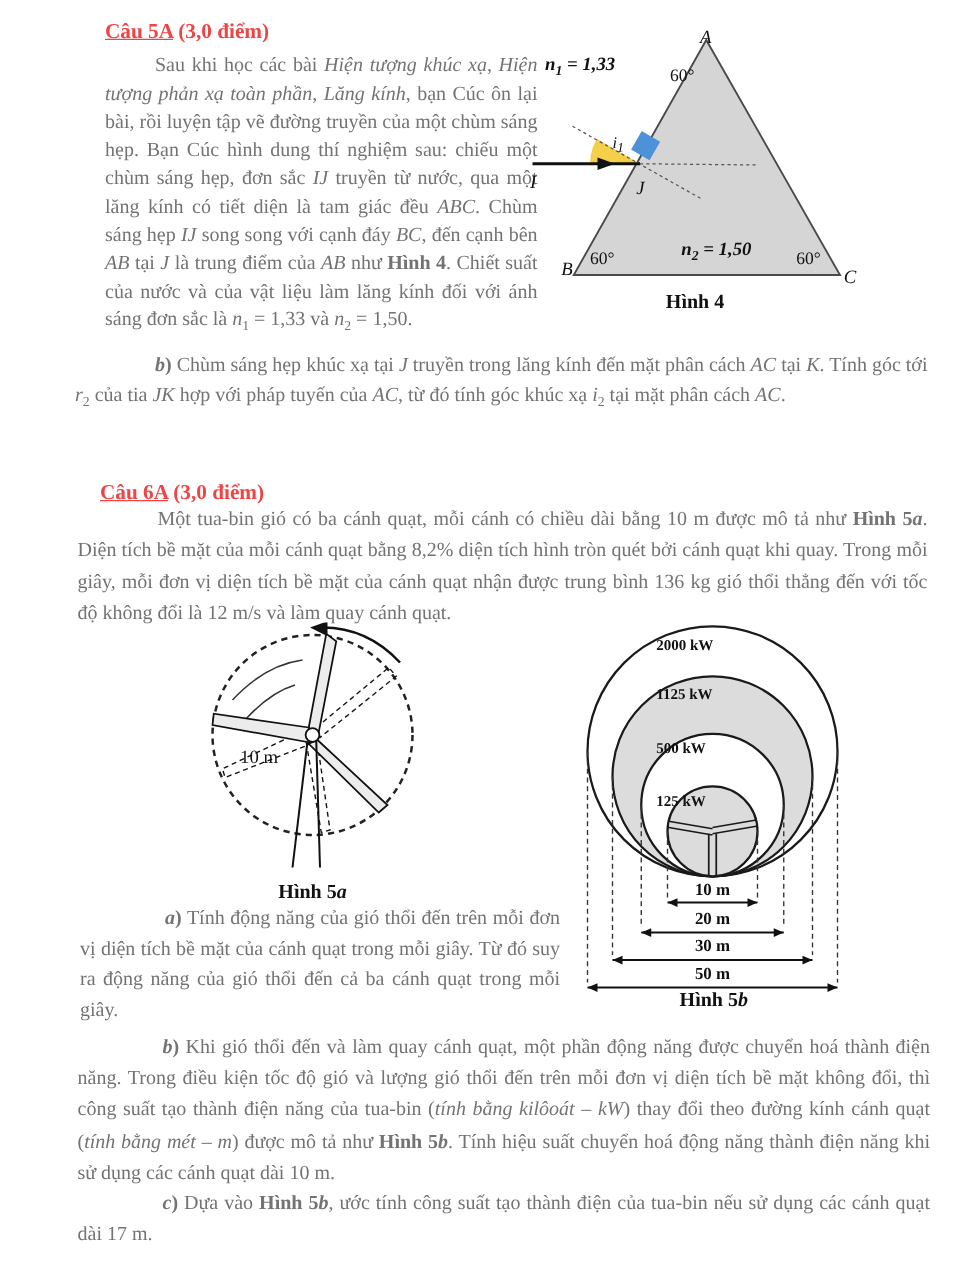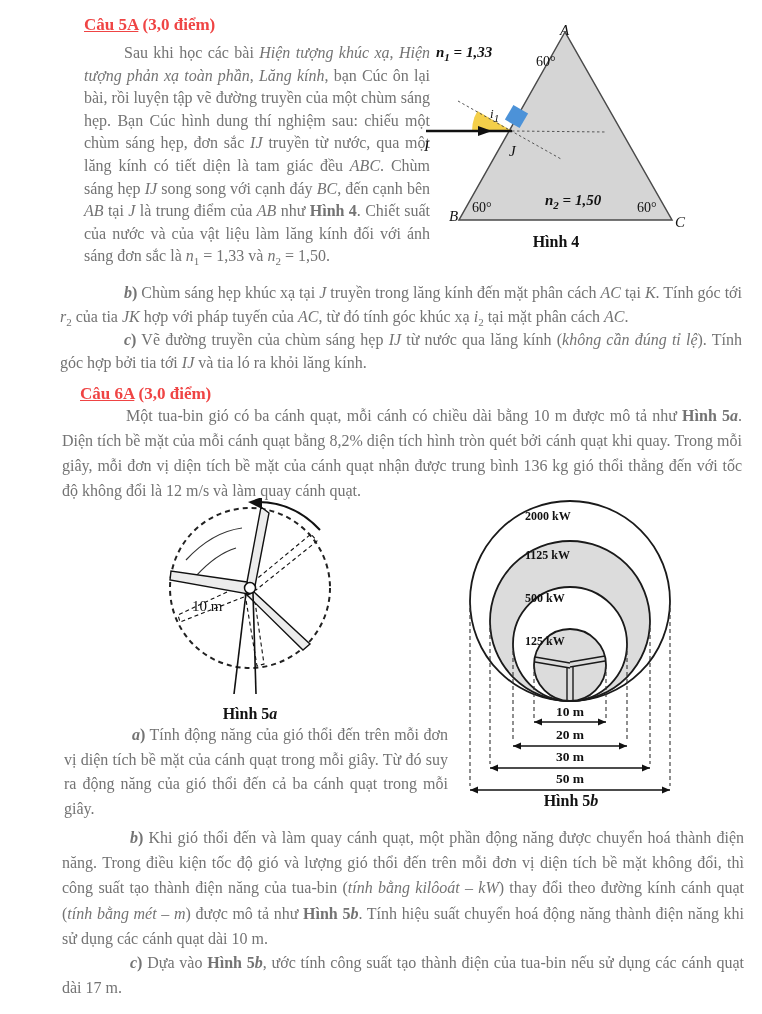--- a/index.html
+++ b/index.html
@@ -54,21 +54,20 @@
     <span class="figlabel it" style="left:85px;top:121px;">J</span>
     <span class="figlabel it" style="left:25px;top:186px;">B</span>
     <span class="figlabel" style="left:48px;top:178px;font-size:14px;">60°</span>
     <span class="figlabel bi" style="left:121px;top:170px;"><i>n</i><sub>2</sub> = 1,50</span>
     <span class="figlabel" style="left:213px;top:178px;font-size:14px;">60°</span>
     <span class="figlabel it" style="left:251px;top:192px;">C</span>
     <span class="cap" style="left:72px;top:211px;width:120px;">Hình 4</span>
   </div>
 
   <div class="par" style="left:60px;top:281px;width:682px;line-height:23.5px;text-indent:64px;"><b><i>b</i>)</b> Chùm sáng hẹp khúc xạ tại <i>J</i> truyền trong lăng kính đến mặt phân cách <i>AC</i> tại <i>K</i>. Tính góc tới <i>r</i><sub>2</sub> của tia <i>JK</i> hợp với pháp tuyến của <i>AC</i>, từ đó tính góc khúc xạ <i>i</i><sub>2</sub> tại mặt phân cách <i>AC</i>.</div>
-  <div class="par" style="left:60px;top:328px;width:682px;text-indent:64px;"><b><i>c</i>)</b> Vẽ đường truyền của chùm sáng hẹp <i>IJ</i> từ nước qua lăng kính (<i>không cần đúng tỉ lệ</i>). Tính góc hợp bởi tia tới <i>IJ</i> và tia ló ra khỏi lăng kính.</div>
 
   <div class="head" style="left:80px;top:384px;">
     <span class="u">Câu 6A</span>
     <span>(3,0 điểm)</span>
   </div>
 
   <div class="par" style="left:62px;top:403px;width:680px;line-height:25px;text-indent:64px;">Một tua-bin gió có ba cánh quạt, mỗi cánh có chiều dài bằng 10 m được mô tả như <b>Hình 5<i>a</i></b>. Diện tích bề mặt của mỗi cánh quạt bằng 8,2% diện tích hình tròn quét bởi cánh quạt khi quay. Trong mỗi giây, mỗi đơn vị diện tích bề mặt của cánh quạt nhận được trung bình 136 kg gió thổi thẳng đến với tốc độ không đổi là 12 m/s và làm quay cánh quạt.</div>
 
   <div class="abs" style="left:150px;top:498px;width:290px;height:230px;">
     <svg width="290" height="230" viewBox="0 0 290 230">

